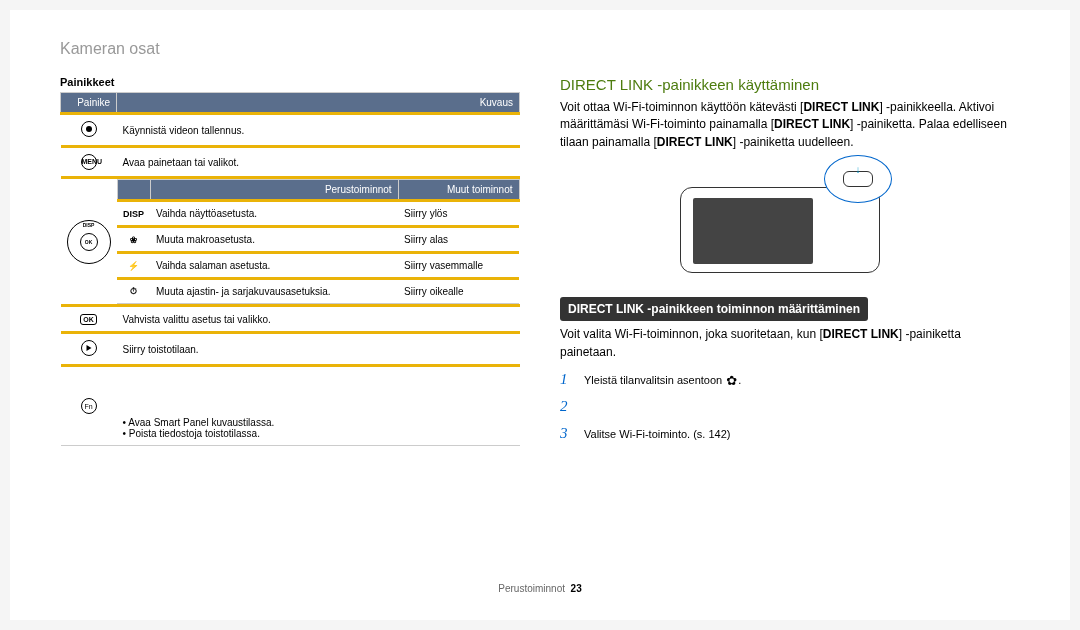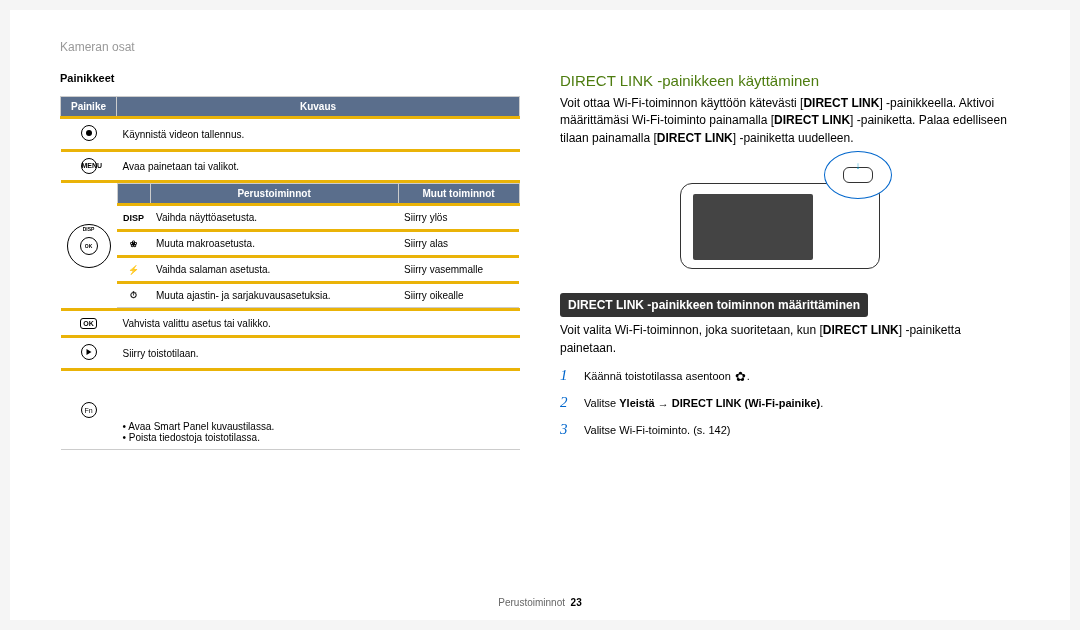--- a/index.html
+++ b/index.html
@@ -1,24 +1,24 @@
 <!DOCTYPE html>
 <html><head>
 <meta charset="utf-8">
 <style>
   * { margin: 0; padding: 0; box-sizing: border-box; }
   body { font-family: Arial, sans-serif; background: #f5f5f5; display: flex; justify-content: center; padding: 10px; }
   .page { width: 1060px; height: 610px; background: #fff; position: relative; padding: 30px 50px 20px 50px; }
-  .breadcrumb { font-size: 12px; color: #999; margin-bottom: 18px; }
+  .breadcrumb { font-size: 16px; color: #999; margin-bottom: 18px; }
   .columns { display: flex; gap: 40px; }
   .col-left { flex: 1; }
   .col-right { flex: 1; }
-  .sec-title { font-size: 11px; font-weight: bold; margin-bottom: 12px; }
+  .sec-title { font-size: 11px; font-weight: bold; margin-bottom: 4px; }
   table.buttons { width: 100%; border-collapse: collapse; font-size: 10px; }
-  table.buttons th { background: #5a6e8c; color: #fff; text-align: center; padding: 4px 6px; font-weight: bold; border: 1px solid #ccc; }
+  table.buttons th { background: #5a6e8c; color: #fff; text-align: right; padding: 4px 6px; font-weight: normal; border: 1px solid #ccc; }
   table.buttons td { border-top: 3px solid #eab308; border-bottom: 1px solid #ccc; padding: 6px 6px; vertical-align: middle; }
   table.buttons tbody tr:last-child td { border-bottom: 1px solid #ccc; }
   .icon-cell { width: 52px; text-align: center; padding: 4px 2px; }
   .icon-circ { display: inline-block; width: 16px; height: 16px; border: 1.4px solid #000; border-radius: 50%; position: relative; font-size: 7px; line-height: 14px; text-align: center; font-weight: bold; }
   .icon-dot { display: inline-block; width: 16px; height: 16px; border: 1.4px solid #000; border-radius: 50%; position: relative; }
   .icon-dot::after { content: ""; position: absolute; width: 6px; height: 6px; background:#000; border-radius:50%; top:50%; left:50%; transform:translate(-50%,-50%); }
   .icon-back { display: inline-block; width: 16px; height: 16px; border: 1.4px solid #000; border-radius: 50%; position: relative; }
   .icon-back::after { content: "↶"; position:absolute; top:50%; left:50%; transform:translate(-50%,-50%); font-size:10px; }
   .icon-ok { border:1.2px solid #000; border-radius:3px; padding:1px 2px; font-size:7px; font-weight:bold; display:inline-block; }
   .icon-play { display:inline-block; width:16px; height:16px; border:1.4px solid #000; border-radius:50%; position:relative; }
@@ -44,21 +44,21 @@
   .camera-screen { position:absolute; left:12px; top:10px; width:120px; height:66px; background:#444; border-radius:2px; }
   .camera-callout { position:absolute; right:28px; top:-6px; width:68px; height:48px; border:1.4px solid #0066cc; border-radius:50%; background:#fff; display:flex; align-items:center; justify-content:center; }
   .camera-btn { width:30px; height:16px; border:1.2px solid #333; border-radius:6px; position:relative; }
   .camera-arrow { position:absolute; top:-8px; left:50%; transform:translateX(-50%); color:#0099cc; font-size:10px; }
   .sub-bar { background:#333; color:#fff; font-size:12px; font-weight:bold; padding:5px 8px; border-radius:3px; margin:6px 0 5px; display:inline-block; }
   .steps { margin-top:10px; }
   .step { display:flex; gap:10px; font-size:11px; margin:10px 0; align-items:baseline; }
   .step-num { color:#0066cc; font-style:italic; font-family:"Times New Roman",serif; font-size:15px; width:14px; }
   .gear { display:inline-block; width:13px; height:13px; vertical-align:middle; position:relative; }
   .gear::before { content:"✿"; font-size:13px; position:absolute; top:50%; left:50%; transform:translate(-50%,-52%); color:#000; }
-  .footer { position:absolute; bottom:12px; left:50%; transform:translateX(-50%); font-size:10px; color:#666; }
+  .footer { position:absolute; bottom:26px; left:50%; transform:translateX(-50%); font-size:10px; color:#666; }
   .footer b { color:#000; }
 </style>
 </head>
 <body>
 
 <div class="page">
   <div class="breadcrumb">Kameran osat</div>
 
   <div class="columns">
 
@@ -161,25 +161,24 @@
       </div>
 
       <div class="sub-bar">DIRECT LINK -painikkeen toiminnon määrittäminen</div>
       <p class="rt-para rt-inst">
         <span>Voit valita Wi-Fi-toiminnon, joka suoritetaan, kun [</span><b>DIRECT LINK</b><span>] -painiketta painetaan.</span>
       </p>
 
       <div class="steps">
         <div class="step">
           <span class="step-num">1</span>
-          <span><span>Käännä toistotilassa asentoon </span><span class="gear"></span>.</span>
+          <span><span>Yleistä tilanvalitsin asentoon </span><span class="gear"></span>.</span>
         </div>
         <div class="step">
           <span class="step-num">2</span>
-          <span><span>Valitse </span><b>Yleistä → DIRECT LINK (Wi-Fi-painike)</b><span>.</span></span>
         </div>
         <div class="step">
           <span class="step-num">3</span>
           <span>Valitse Wi-Fi-toiminto. (s. 142)</span>
         </div>
       </div>
     </div>
 
   </div>
 

